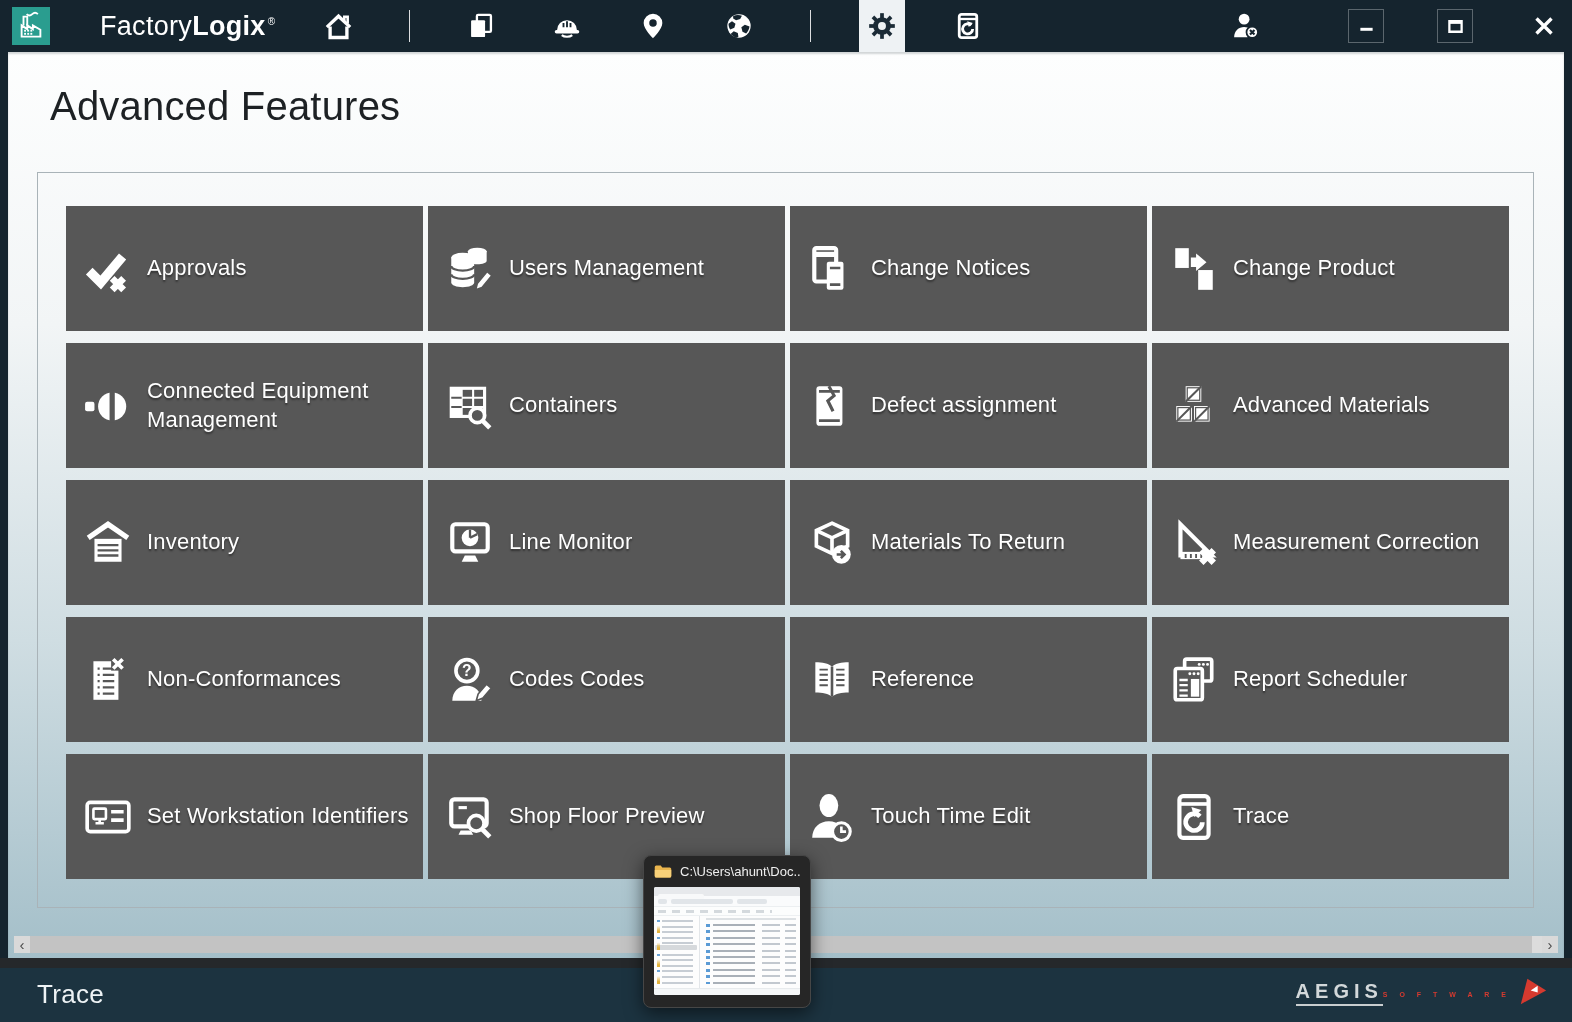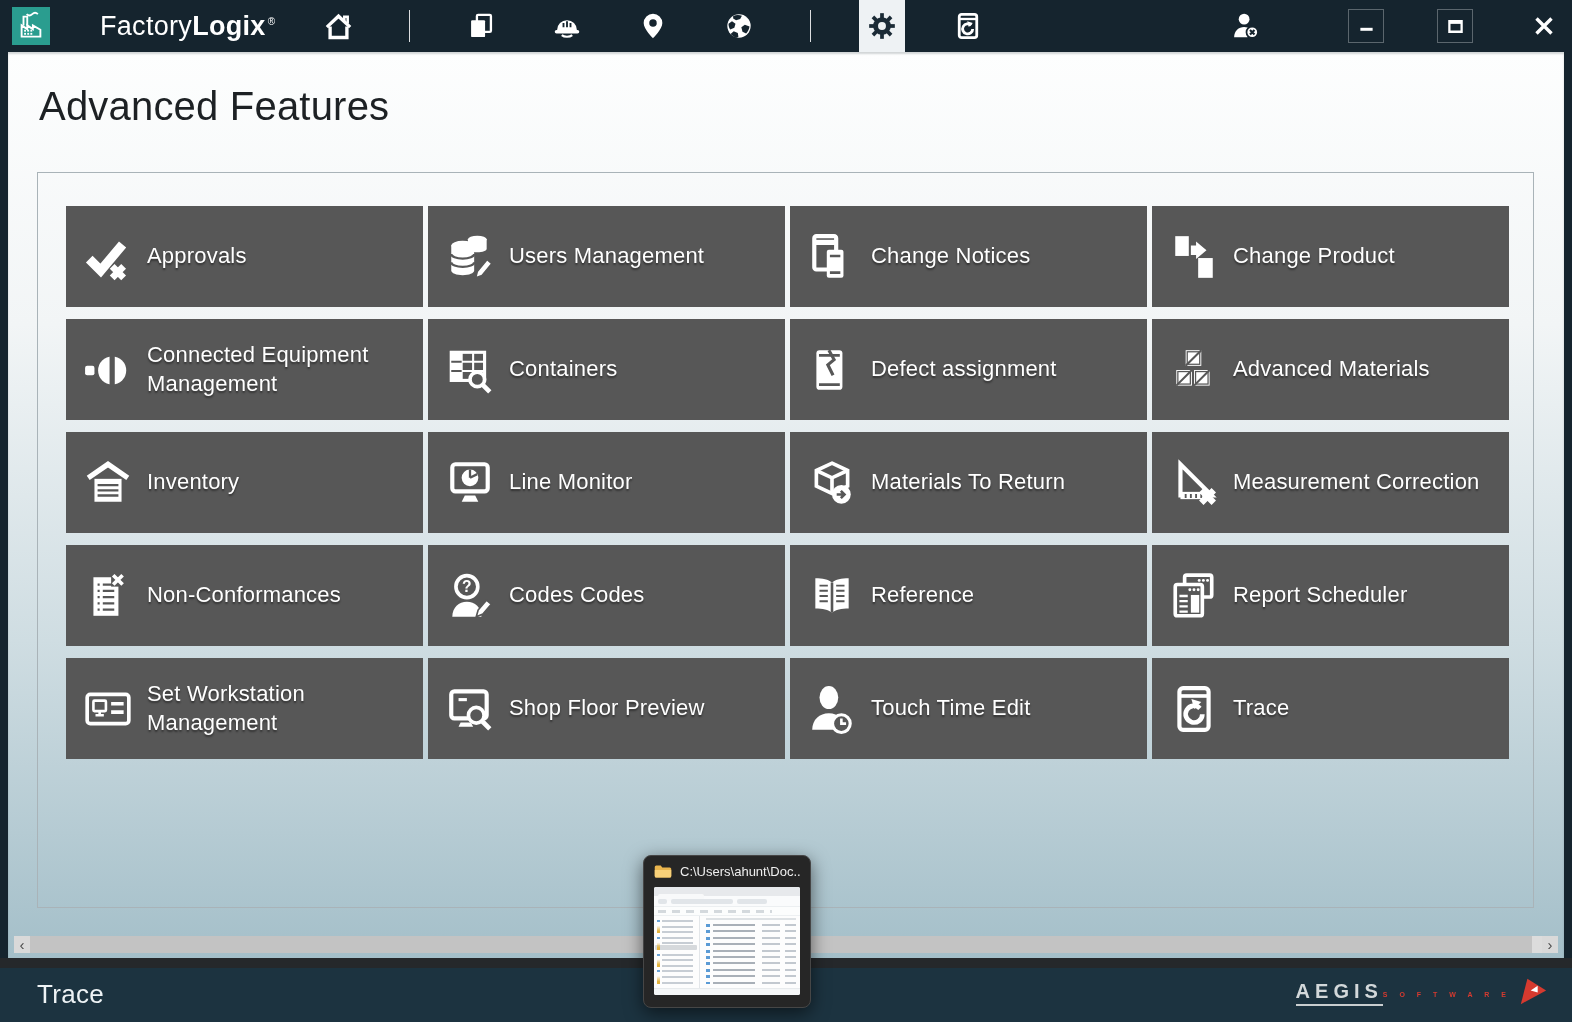--- a/index.html
+++ b/index.html
@@ -32,27 +32,27 @@
   .winbtn{ background:none; border:none; width:36px; height:34px; margin-left:13px;
     display:flex; align-items:center; justify-content:center; cursor:pointer; }
   .winbtn.boxed{ border:1px solid rgba(255,255,255,.3); }
   .winbtn svg{ width:21px; height:21px; }
   .winbtn.close svg{ width:24px; height:24px; }
 
   
   .content{ position:absolute; top:52px; left:8px; width:1556px; height:906px;
     background:linear-gradient(180deg,#fdfefe 0%,#f2f5f6 30%,#cfdde2 65%,#a4bfc9 100%);
     box-shadow:inset 0 2px 2px rgba(10,25,33,.18); }
-  .page-title{ position:absolute; left:31px; top:32px; font-size:40px; font-weight:400;
+  .page-title{ position:absolute; left:42px; top:32px; font-size:40px; font-weight:400;
     color:#1d2124; letter-spacing:.2px; }
   .panel{ position:absolute; left:29px; top:120px; width:1497px; height:736px;
     border:1px solid #a9b3b8; }
   .grid{ position:absolute; left:28px; top:33px;
     display:grid; grid-template-columns:repeat(4,357px); gap:12px 5px; }
-  .tile{ height:101px; background:var(--tile,#575757); display:flex; align-items:center;
+  .tile{ height:125px; background:var(--tile,#575757); display:flex; align-items:center;
     padding-left:16px; cursor:pointer; }
   .tile-icon{ width:52px; height:52px; flex:none; margin-right:13px;
     display:flex; align-items:center; justify-content:center; }
   .tile-icon svg{ width:50px; height:50px; }
   .tile-label{ color:#fff; font-size:22px; font-weight:400; line-height:1.3;
     letter-spacing:.2px; text-shadow:0 2px 2px rgba(0,0,0,.45); padding-right:8px; }
 
   
   .hscroll{ position:absolute; left:6px; bottom:5px; width:1544px; height:17px;
     display:flex; background:#dcdcdc; }
@@ -426,21 +426,21 @@
         </div>
         <div class="tile">
           <span class="tile-icon">
             <svg viewBox="0 0 48 48">
               <rect x="4" y="10" width="40" height="28" rx="3" fill="none" stroke="#fff" stroke-width="3.5"></rect>
               <rect x="10" y="16" width="12" height="10" rx="1" fill="none" stroke="#fff" stroke-width="2.5"></rect>
               <path d="M16 26v3M12 30h8" stroke="#fff" stroke-width="2.5"></path>
               <path d="M27 19h12M27 27h12" stroke="#fff" stroke-width="3.5"></path>
             </svg>
           </span>
-          <span class="tile-label">Set Workstation Management</span>
+          <span class="tile-label">Set Workstation Identifiers</span>
         </div>
         <div class="tile">
           <span class="tile-icon">
             <svg viewBox="0 0 48 48">
               <rect x="6" y="7" width="34" height="26" rx="3" fill="none" stroke="#fff" stroke-width="4"></rect>
               <path d="M13 15h8" stroke="#fff" stroke-width="3"></path>
               <path d="M15 37h10l2 4H13z" fill="#fff"></path>
               <circle cx="30" cy="30" r="7.5" fill="#575757" stroke="#fff" stroke-width="3.5"></circle>
               <path d="M36 36l7 7" stroke="#fff" stroke-width="4.5"></path>
             </svg>

